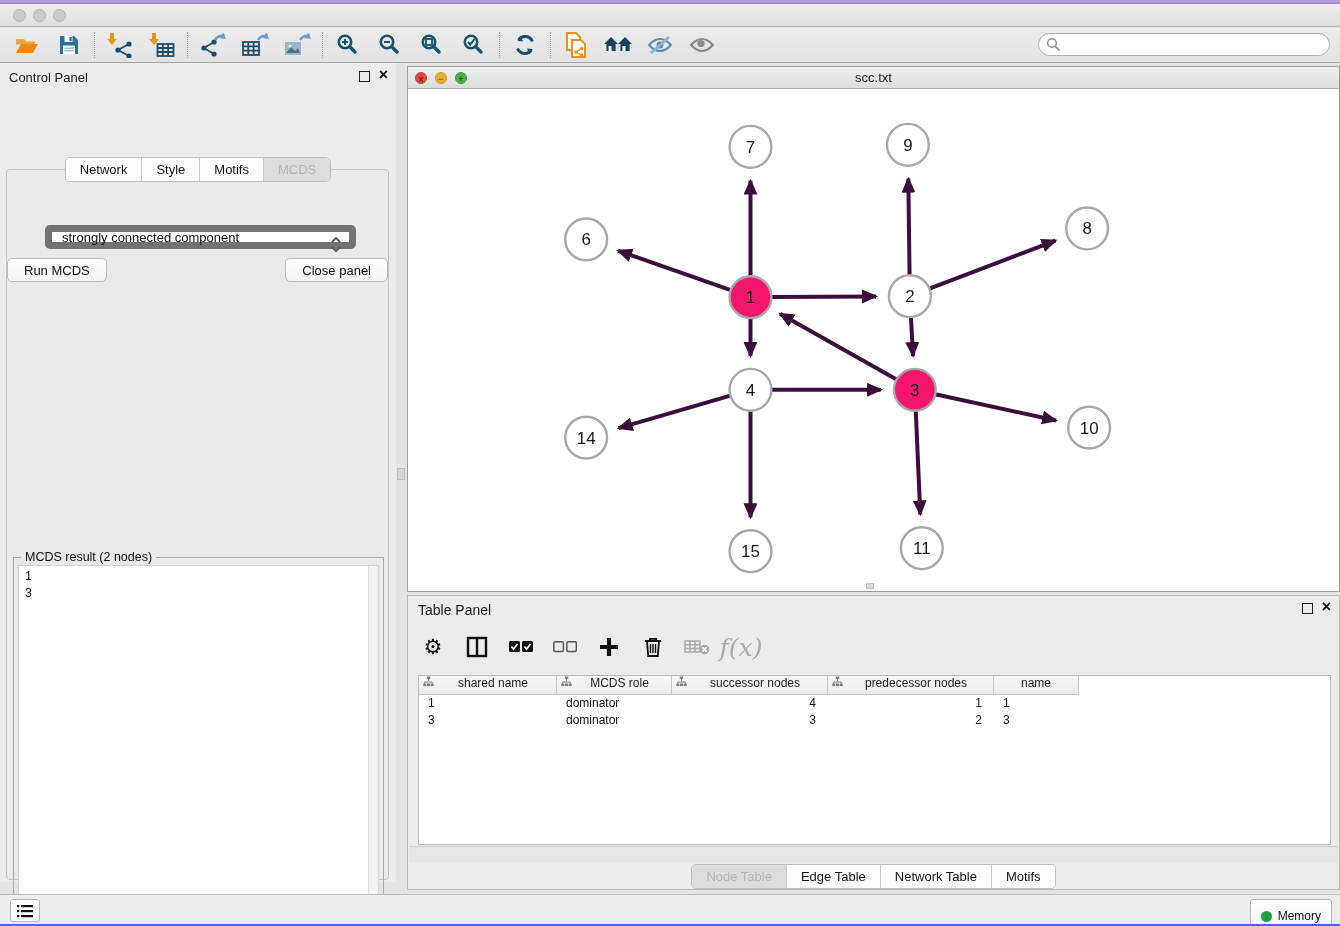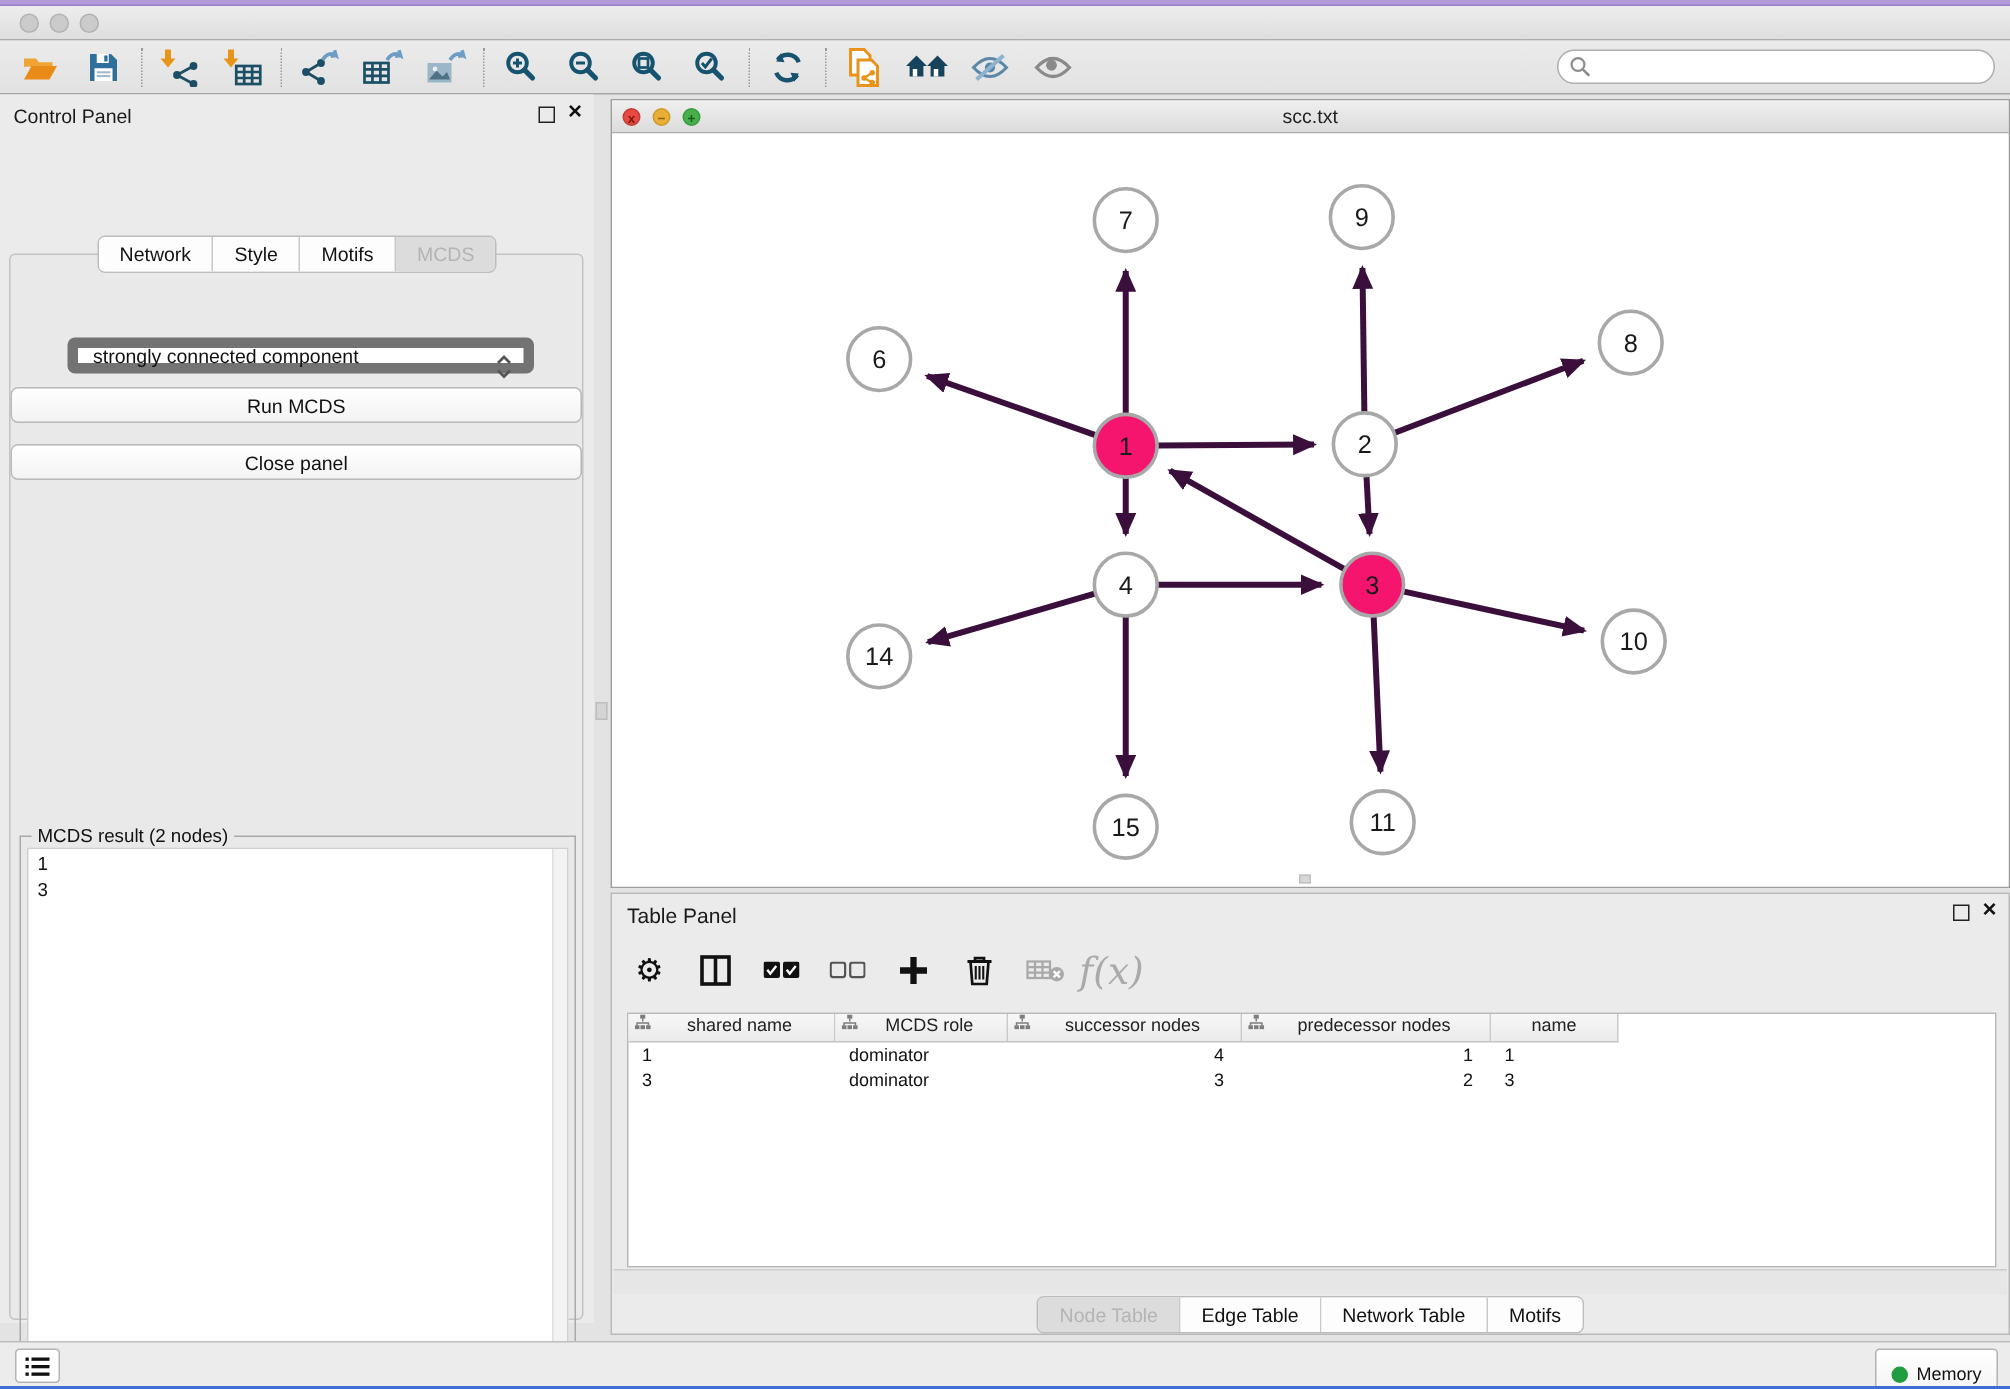--- a/index.html
+++ b/index.html
@@ -29,21 +29,21 @@
   #cp-float { right:26px; } #cp-close { right:8px; }
   #cp-content { position:absolute; left:6px; right:7px; top:106px; bottom:2px; background:#e9e9e9; border:1px solid #c3c3c3; border-radius:4px; }
   #cp-tabs { position:absolute; top:94px; left:0; width:100%; display:flex; justify-content:center; z-index:2; }
   .seg-group { display:flex; border:1px solid #bdbdbd; border-radius:5px; overflow:hidden; background:#ffffff; }
   .seg { padding:4px 14px; font-size:13px; color:#111; background:#fdfdfd; border-right:1px solid #c9c9c9; }
   .seg:last-child { border-right:none; }
   .seg.sel { background:#dcdcdc; color:#b4b4b4; }
   #opt-label { position:absolute; top:36px; width:100%; text-align:center; font-size:13px; color:#1a1a1a; }
   #criterion { position:absolute; left:38px; top:55px; width:311px; height:24px; background:#fff; border:7px solid #737373; border-radius:5px; font-size:13px; color:#111; display:flex; align-items:center; padding-left:10px; }
   #criterion svg { position:absolute; right:6px; top:4px; }
-  #cp-buttons { position:absolute; top:88px; width:100%; display:flex; justify-content:space-between; gap:14px;flex-direction:column; }
+  #cp-buttons { position:absolute; top:88px; width:100%; display:flex; justify-content:space-between; gap:24px; }
   .mac-btn { background:linear-gradient(#ffffff,#f3f3f3); border:1px solid #b9b9b9; border-radius:5px; font-size:13px; color:#111; padding:3px 16px; height:24px; font-family:"Liberation Sans",sans-serif; }
   #result-box { position:absolute; left:6px; top:387px; width:371px; height:378px; border:1px solid #a9a9a9; }
   #result-legend { position:absolute; left:7px; top:-8px; background:#e9e9e9; padding:0 4px; font-size:12.5px; color:#111; }
   #result-area { position:absolute; left:4px; top:7px; right:4px; bottom:4px; background:#fff; border:1px solid #cfcfcf; }
   #result-scroll { position:absolute; right:0; top:0; width:10px; height:100%; background:#f3f3f3; border-left:1px solid #e0e0e0; }
   #result-text { padding:2px 6px; font-size:12.5px; color:#111; line-height:17px; white-space:pre; }
 
   
   #net-window { position:absolute; left:407px; top:66px; width:933px; height:526px; border:1px solid #9d9d9d; background:#fff; }
   #net-titlebar { position:relative; height:22px; background:linear-gradient(#efefef,#dcdcdc); border-bottom:1px solid #acacac; }

